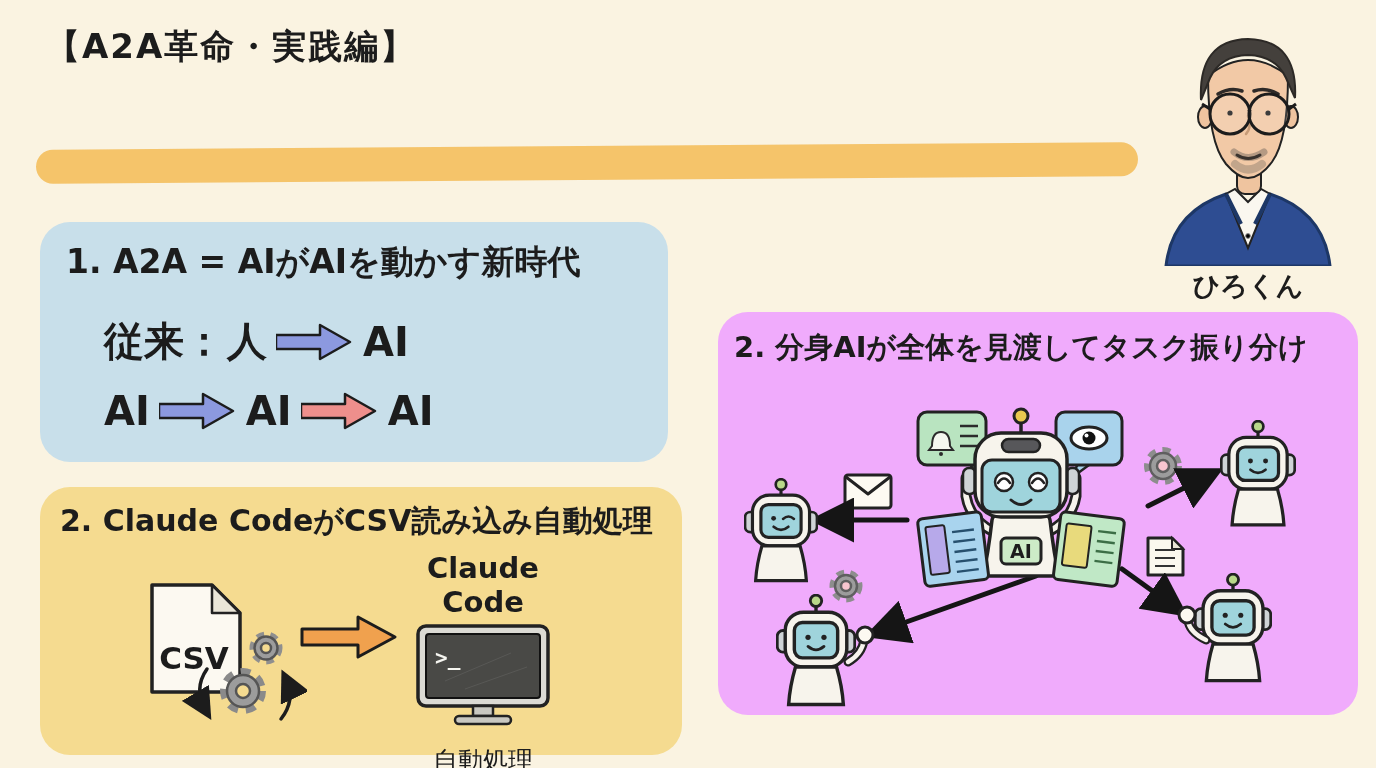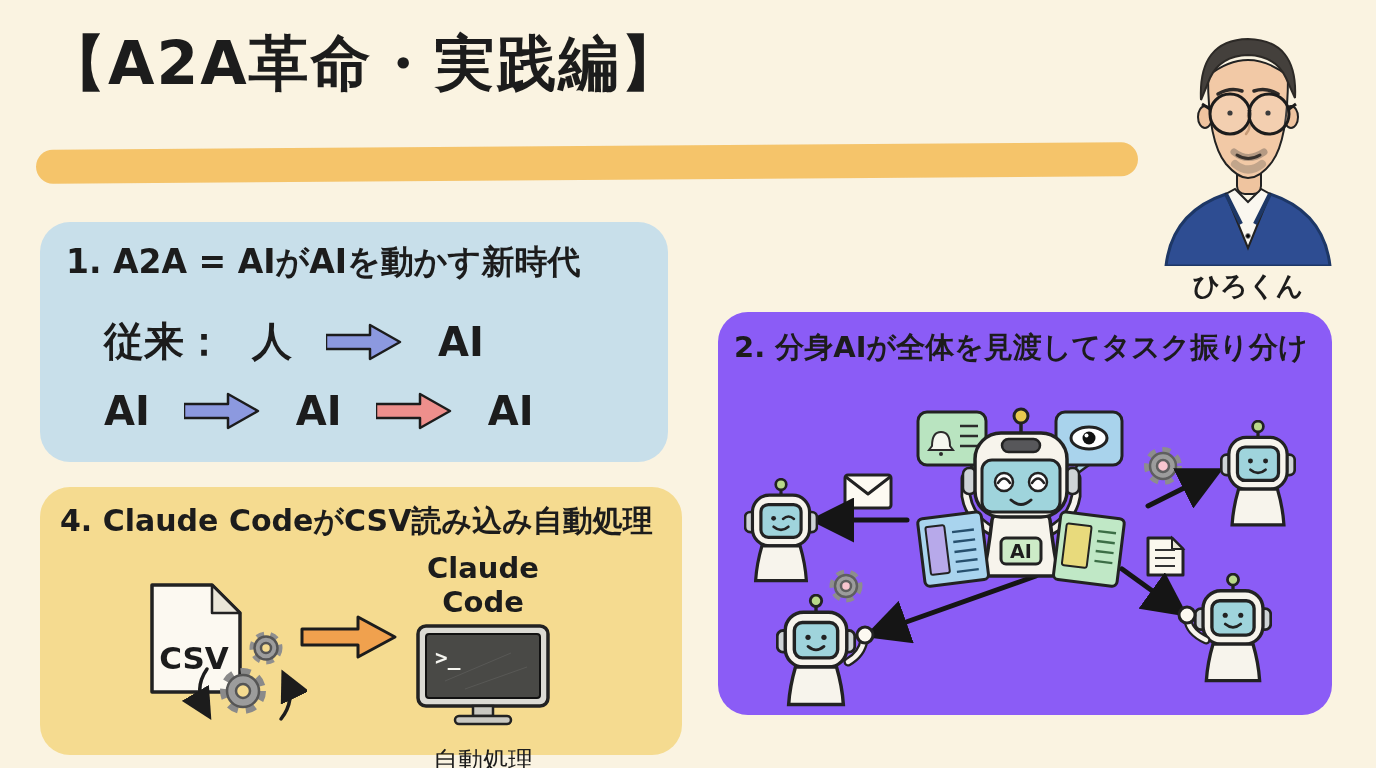--- a/index.html
+++ b/index.html
@@ -1,31 +1,31 @@
 <!DOCTYPE html>
 <html><head>
 <meta charset="utf-8">
 <style>
   html,body{margin:0;padding:0;}
   body{font-family:"DejaVu Sans",sans-serif;color:#1c1c1c;}
   .canvas{position:relative;width:1376px;height:768px;overflow:hidden;background:#FAF3E1;}
-  .t1{position:absolute;left:46px;top:24px;font-size:60px;font-weight:bold;letter-spacing:2px;z-index:2;white-space:nowrap;}
+  .t1{position:absolute;left:46px;top:24px;font-size:34px;font-weight:bold;letter-spacing:2px;z-index:2;white-space:nowrap;}
   .t2{position:absolute;left:46px;top:104px;font-size:46px;font-weight:bold;letter-spacing:1px;z-index:2;white-space:nowrap;}
   .hl{position:absolute;left:36px;top:146px;width:1102px;height:34px;border-radius:17px;transform:rotate(-0.4deg);opacity:.85;z-index:1;}
   .portrait{position:absolute;left:1138px;top:14px;width:216px;height:252px;}
   .author-name{position:absolute;left:1150px;top:268px;width:196px;text-align:center;font-size:27px;font-weight:bold;}
   .box{position:absolute;border-radius:30px;}
   .box1{left:40px;top:222px;width:628px;height:240px;}
   .box2{left:718px;top:312px;width:614px;height:403px;}
   .box3{left:40px;top:487px;width:642px;height:268px;}
   .box h2{margin:0;position:absolute;white-space:nowrap;font-weight:bold;}
   .box1 h2{left:26px;top:18px;font-size:33px;}
   .box2 h2{left:16px;top:16px;font-size:29px;}
   .box3 h2{left:20px;top:14px;font-size:30px;}
-  .row{position:absolute;display:flex;align-items:center;gap:28px;font-size:40px;font-weight:bold;white-space:nowrap;}
+  .row{position:absolute;display:flex;align-items:center;gap:3px;font-size:40px;font-weight:bold;white-space:nowrap;}
   .row1{left:64px;top:92px;}
   .row2{left:64px;top:166px;}
   .block-arrow{width:78px;height:38px;margin:0 6px;flex:none;}
   .csv-svg{position:absolute;left:95px;top:82px;width:172px;height:176px;}
   .orange-arrow{position:absolute;left:260px;top:126px;width:100px;height:48px;}
   .terminal-col{position:absolute;left:348px;top:64px;width:190px;text-align:center;}
   .app-name{font-size:29px;font-weight:bold;}
   .monitor-svg{width:136px;height:104px;margin:4px auto 0;display:block;}
   .caption{font-size:25px;font-weight:normal;margin-top:17px;}
   .scene{position:absolute;left:0;top:58px;width:614px;height:340px;}
@@ -91,21 +91,21 @@
       </svg>
       <span>AI</span>
       <svg class="block-arrow" viewBox="0 0 78 38">
         <polygon points="0,12 44,12 44,2 74,19 44,36 44,26 0,26" stroke="#1c1c1c" stroke-width="2.5" stroke-linejoin="round" fill="#EE8F8C"></polygon>
       </svg>
       <span>AI</span>
     </div>
   </section>
 
   <section class="box box3" style="background-color: rgb(245, 219, 144);">
-    <h2>4. Claude CodeがCSV読み込み自動処理</h2>
+    <h2>2. Claude CodeがCSV読み込み自動処理</h2>
 
     <svg class="csv-svg" viewBox="0 0 172 176">
       <defs>
         <marker id="ah2" markerWidth="9" markerHeight="9" refX="6" refY="4.5" orient="auto">
           <path d="M0,0 L9,4.5 L0,9 z" fill="#1c1c1c"></path>
         </marker>
       </defs>
       <g>
         <path d="M17 16 H77 L105 44 V123 H17 Z" fill="#FCF9F1" stroke="#222" stroke-width="3.5" stroke-linejoin="round"></path>
         <path d="M77 16 L105 44 H77 Z" fill="#EAE6D8" stroke="#222" stroke-width="2.5" stroke-linejoin="round"></path>
@@ -136,21 +136,21 @@
         <rect x="11" y="11" width="114" height="64" rx="3" fill="#494946" stroke="#111" stroke-width="2"></rect>
         <path d="M30 58 L96 30 M50 66 L112 44" stroke="#fff" stroke-width="1" opacity=".08"></path>
         <text x="20" y="42" class="mono" font-size="21" font-weight="bold" fill="#f5f5f0">&gt;_</text>
         <rect x="58" y="83" width="20" height="10" fill="#C9C8C1" stroke="#222" stroke-width="2.5"></rect>
         <rect x="40" y="93" width="56" height="8" rx="4" fill="#C9C8C1" stroke="#222" stroke-width="2.5"></rect>
       </svg>
       <div class="caption">自動処理</div>
     </div>
   </section>
 
-  <section class="box box2" style="background-color: #8b5cf6;">
+  <section class="box box2" style="background-color: #f0abfc; padding-left: 26px;">
     <h2>2. 分身AIが全体を見渡してタスク振り分け</h2>
 
     <svg class="scene" viewBox="0 0 614 340">
       <defs>
         <marker id="ah" markerWidth="9" markerHeight="9" refX="6" refY="4.5" orient="auto">
           <path d="M0,0 L9,4.5 L0,9 z" fill="#151515"></path>
         </marker>
         <symbol id="bot" viewBox="0 0 70 100">
           <line x1="35" y1="16" x2="35" y2="5" stroke="#222" stroke-width="3"></line>
           <circle cx="35" cy="6" r="5" fill="#B9D88A" stroke="#222" stroke-width="2.5"></circle>

